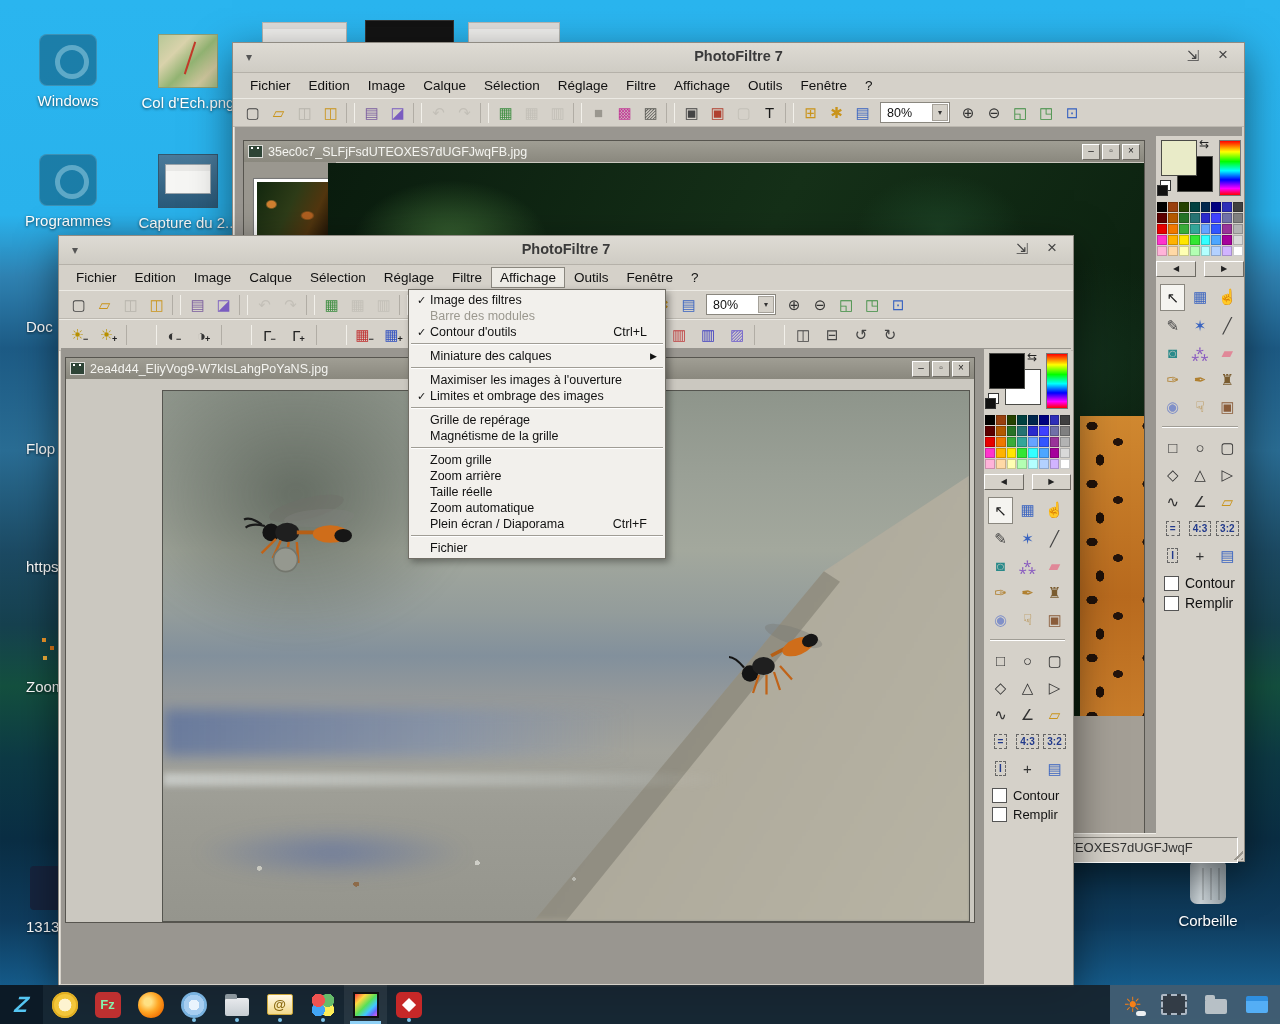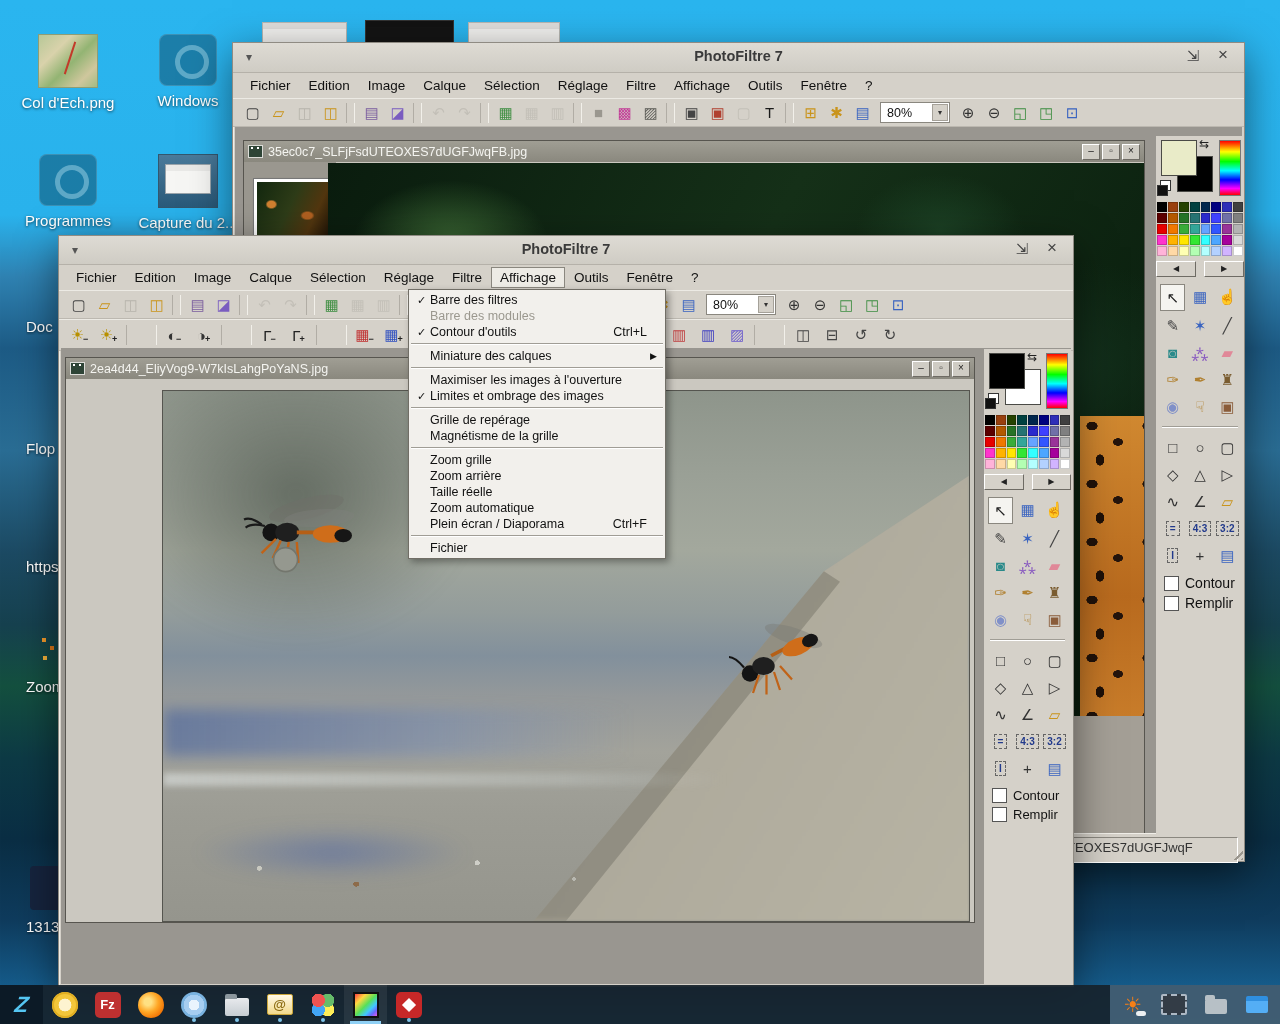--- a/index.html
+++ b/index.html
@@ -125,21 +125,21 @@
   .tb-left{position:absolute;left:0;top:0;bottom:0;display:flex;align-items:center;}
   .app{width:43px;height:100%;display:flex;align-items:center;justify-content:center;position:relative;}
   .tb-ic{width:26px;height:26px;display:flex;align-items:center;justify-content:center;position:relative;}
   .app.running::after{content:"";position:absolute;bottom:2px;left:50%;transform:translateX(-50%);width:4px;height:4px;border-radius:50%;background:#7fc4ea;}
   .app.activeapp{background:rgba(255,255,255,.07);}
   .app.activeapp::after{content:"";position:absolute;bottom:0;left:6px;right:6px;height:3px;background:#8fd0f5;}
   .app.zorin{background:#0c1a26;}
   .zorin .gl{color:#55c6f2;font-weight:bold;font-size:22px;font-style:italic;display:inline-block;transform:skewX(-8deg);}
   .yellowapp .tb-ic{border-radius:50%;background:radial-gradient(circle,#fdf3d0 0 34%,#f3c63a 36%);box-shadow:inset 0 0 0 2px #e0ae22;}
   .filezilla .tb-ic{background:#bf3030;border-radius:5px;}
-  .filezilla .gl{color:#ffffff;font-weight:bold;font-size:13px;}
+  .filezilla .gl{color:#86efac;font-weight:bold;font-size:13px;}
   .firefox .tb-ic{border-radius:50%;background:radial-gradient(circle at 38% 38%,#ffe082 0 16%,#ffa726 45%,#ef6c00 80%,#e65100);}
   .chromium .tb-ic{border-radius:50%;background:radial-gradient(circle,#eaf4fd 0 28%,#a6cdf0 30% 55%,#7ab3e0 57%);}
   .files .tb-ic{background:linear-gradient(#e8eaed,#c6cdd2);border-radius:2px;width:24px;height:18px;margin-top:5px;}
   .files .tb-ic::before{content:"";position:absolute;left:0;top:-4px;width:12px;height:5px;background:#8b969d;border-radius:2px 2px 0 0;}
   .mail .tb-ic{background:linear-gradient(#fff8e6,#f2d98c);border:1px solid #caa53a;border-radius:2px;width:24px;height:19px;}
   .mail .gl{color:#8a6a10;font-size:13px;font-weight:bold;}
   .pinwheel .tb-ic{background:radial-gradient(circle at 32% 32%,#ef5350 0 26%,transparent 27%),radial-gradient(circle at 68% 32%,#66bb6a 0 26%,transparent 27%),radial-gradient(circle at 32% 68%,#42a5f5 0 26%,transparent 27%),radial-gradient(circle at 68% 68%,#ffee58 0 26%,transparent 27%);}
   .photofiltre .tb-ic{background:linear-gradient(135deg,#ff4040,#ffd840 25%,#58e058 50%,#40c8ff 70%,#6868ff 85%,#e858e8);border:2px solid #101010;width:22px;height:22px;}
   .reddiamond .tb-ic{background:#c62828;border-radius:5px;}
   .reddiamond .tb-ic::before{content:"";position:absolute;left:8px;top:8px;width:10px;height:10px;background:#fff;transform:rotate(45deg);}
@@ -164,47 +164,51 @@
 <body>
 
 <div id="stage">
 
   <div class="peek" style="left:262px;top:22px;width:83px;height:23px;"></div>
   <div class="peek dark" style="left:365px;top:20px;width:87px;height:25px;"></div>
   <div class="peek" style="left:468px;top:22px;width:90px;height:23px;"></div>
 
   <div class="dgrid">
 
-  <div class="dicon imgmap">
+  <div class="dicon folder">
+      <div class="dthumb"></div>
+      <div class="dlabel">Windows</div>
+    </div>
+      <div class="dicon imgmap">
       <div class="dthumb"></div>
       <div class="dlabel">Col d'Ech.png</div>
-    </div>
-      <div class="dicon folder">
-      <div class="dthumb"></div>
-      <div class="dlabel">Windows</div>
     </div>
       <div class="dicon folder">
       <div class="dthumb"></div>
       <div class="dlabel">Programmes</div>
     </div>
       <div class="dicon imgshot">
       <div class="dthumb"></div>
       <div class="dlabel">Capture du 2...</div>
     </div>
     </div>
   <div class="edge-wrap">
 
   <div class="edge-item">Doc</div>
       <div class="edge-item">Flop</div>
       <div class="edge-item">https</div>
       <div class="edge-item">Zoom</div>
       <div class="edge-item">1313...</div>
     </div>
   <div class="edge-ic-dots"></div>
   <div class="edge-ic-dark"></div>
+  <div class="trash-wrap">
+    <div class="trash-can"></div>
+    <div class="dlabel">Corbeille</div>
+  </div>
 
   <div class="win" style="left:232px;top:42px;width:1011px;height:818px;z-index:10;">
     <div class="tbar">
       <span class="caret">▾</span>
       <span class="cap">PhotoFiltre 7</span>
       <span class="wbtn expand">⇲</span>
       <span class="wbtn close">×</span>
     </div>
     <div class="mbar">
 
@@ -964,21 +968,21 @@
       <div class="cbrow">
         <span class="cb"></span>
         <span>Remplir</span>
       </div>
     </div>
 
     <div class="popup">
 
     <div class="mi checked">
         <span class="chk">✓</span>
-        <span class="lbl">Barre des filtres</span>
+        <span class="lbl">Image des filtres</span>
         <span class="sc"></span>
         <span class="sub"></span>
       </div>
         <div class="mi disabled">
         <span class="chk"></span>
         <span class="lbl">Barre des modules</span>
         <span class="sc"></span>
         <span class="sub"></span>
       </div>
         <div class="mi checked">

